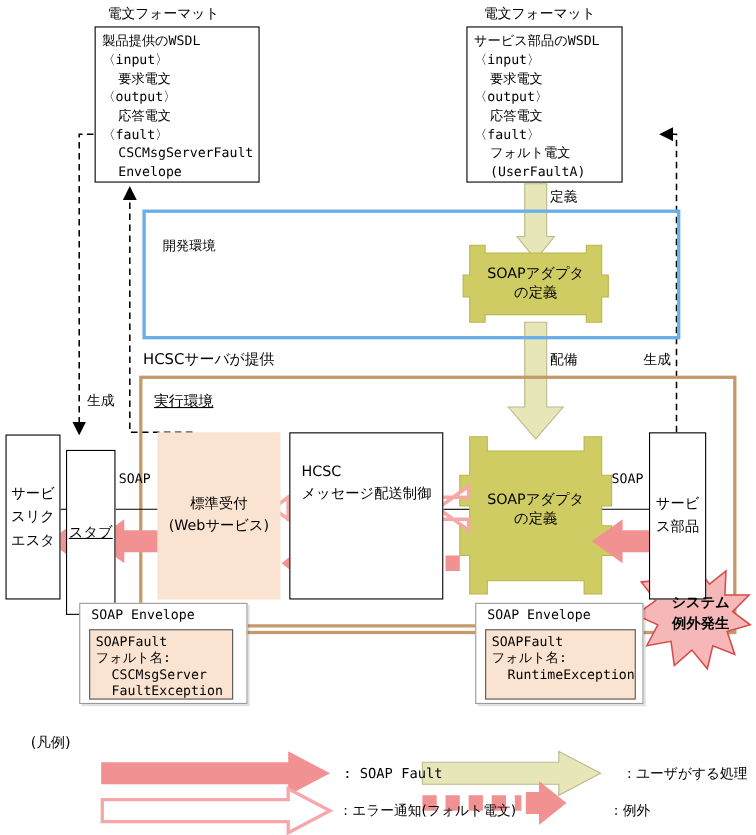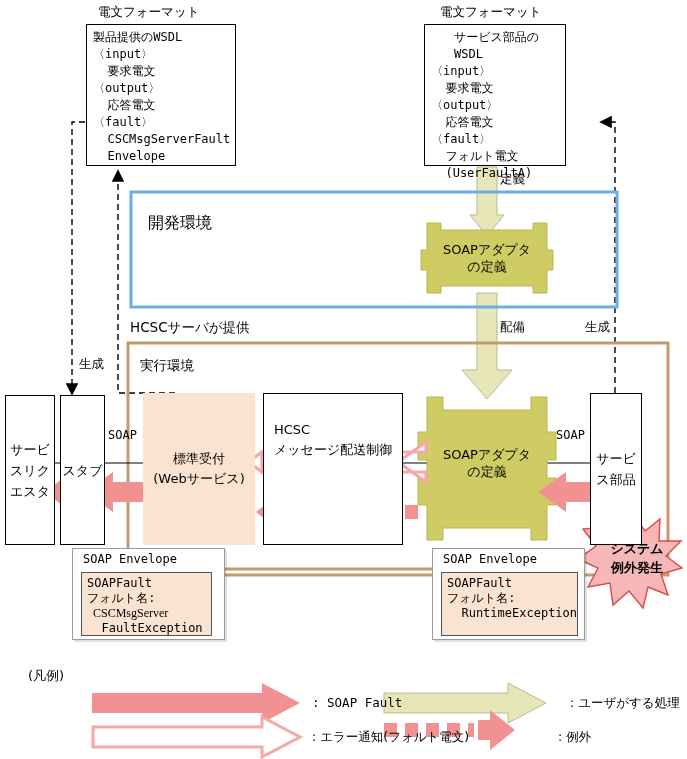--- a/index.html
+++ b/index.html
@@ -127,72 +127,72 @@
     <div class="mono" style="line-height:17px;">〈input〉</div>
     <div class="mono" style="line-height:17px;white-space:pre;">  要求電文</div>
     <div class="mono" style="line-height:17px;">〈output〉</div>
     <div class="mono" style="line-height:17px;white-space:pre;">  応答電文</div>
     <div class="mono" style="line-height:17px;">〈fault〉</div>
     <div class="mono" style="line-height:17px;white-space:pre;">  CSCMsgServerFault</div>
     <div class="mono" style="line-height:17px;white-space:pre;">  Envelope</div>
   </div>
 
   <div class="abs wbox" style="left:424px;top:24px;width:142px;height:142px;padding:4px 6px;">
-    <div class="mono" style="line-height:17px;margin-left:23px;">サービス部品のWSDL</div>
+    <div class="mono" style="line-height:17px;">サービス部品のWSDL</div>
     <div class="mono" style="line-height:17px;">〈input〉</div>
     <div class="mono" style="line-height:17px;white-space:pre;">  要求電文</div>
     <div class="mono" style="line-height:17px;">〈output〉</div>
     <div class="mono" style="line-height:17px;white-space:pre;">  応答電文</div>
     <div class="mono" style="line-height:17px;">〈fault〉</div>
     <div class="mono" style="line-height:17px;white-space:pre;">  フォルト電文</div>
     <div class="mono" style="line-height:17px;white-space:pre;">  (UserFaultA)</div>
   </div>
 
   <div class="abs lbl" style="left:500px;top:171px;">定義</div>
   <div class="abs lbl" style="left:500px;top:319px;">配備</div>
   <div class="abs lbl" style="left:585px;top:319px;">生成</div>
   <div class="abs lbl" style="left:79px;top:356px;">生成</div>
   <div class="abs mono" style="left:108px;top:428px;">SOAP</div>
   <div class="abs mono" style="left:556px;top:428px;">SOAP</div>
 
-  <div class="abs lbl" style="left:148px;top:215px;font-size:16px;">開発環境</div>
+  <div class="abs lbl" style="left:148px;top:215px;font-size:12px;">開発環境</div>
   <div class="abs lbl" style="left:130px;top:319px;font-size:13.5px;">HCSCサーバが提供</div>
-  <div class="abs lbl" style="left:140px;top:357px;font-size:13.5px;">実行環境</div>
+  <div class="abs lbl" style="left:140px;top:357px;font-size:13.5px;text-decoration:underline;">実行環境</div>
 
   <div class="abs ctr vtext" style="left:427px;top:230px;width:120px;height:56px;white-space:pre-line;">SOAPアダプタ
 の定義</div>
   <div class="abs ctr vtext" style="left:427px;top:435px;width:120px;height:56px;white-space:pre-line;">SOAPアダプタ
 の定義</div>
 
   <div class="abs wbox ctr vtext" style="left:5px;top:395px;width:50px;height:150px;white-space:pre-line;line-height:21px;">サービ
 スリク
 エスタ</div>
 
-  <div class="abs wbox ctr vtext" style="left:60px;top:395px;width:45px;height:150px;white-space:pre-line;line-height:21px;">スタブ</div>
+  <div class="abs wbox ctr vtext" style="left:60px;top:409px;width:45px;height:150px;white-space:pre-line;line-height:21px;text-decoration:underline;">スタブ</div>
 
   <div class="abs ctr vtext" style="left:143px;top:393px;width:112px;height:152px;background:#fae3d0;white-space:pre-line;line-height:20px;">標準受付
 (Webサービス)</div>
 
   <div class="abs wbox" style="left:263px;top:393px;width:140px;height:152px;">
     <div class="vtext" style="padding:26px 0 0 10px;text-align:left;white-space:pre-line;line-height:20px;">HCSC
 メッセージ配送制御</div>
   </div>
 
   <div class="abs wbox ctr vtext" style="left:590px;top:393px;width:52px;height:152px;white-space:pre-line;line-height:21px;">サービ
 ス部品</div>
 
   <div class="abs ctr" style="left:592px;top:535px;width:90px;height:46px;white-space:pre-line;font-size:13px;line-height:19px;font-weight:bold;">システム
 例外発生</div>
 
   <div class="abs" style="left:72px;top:548px;width:153px;height:92px;background:#fff;border:1px solid #9a9a9a;box-shadow:2px 2px 0 rgba(0,0,0,.12);">
     <div class="mono" style="padding:3px 0 1px 10px;">SOAP Envelope</div>
     <div class="abs" style="left:8px;top:23px;width:131px;height:64px;background:#fae3d0;border:1px solid #555;padding:3px 5px;">
       <div class="mono" style="line-height:15px;">SOAPFault</div>
       <div class="mono" style="line-height:15px;">フォルト名:</div>
-      <div class="mono" style="line-height:15px;white-space:pre;font-family:Liberation Serif, serif;">  CSCMsgServer</div>
+      <div class="mono" style="line-height:15px;white-space:pre;">  CSCMsgServer</div>
       <div class="mono" style="line-height:15px;white-space:pre;">  FaultException</div>
     </div>
   </div>
 
   <div class="abs" style="left:432px;top:548px;width:153px;height:92px;background:#fff;border:1px solid #9a9a9a;box-shadow:2px 2px 0 rgba(0,0,0,.12);">
     <div class="mono" style="padding:3px 0 1px 10px;">SOAP Envelope</div>
     <div class="abs" style="left:8px;top:23px;width:137px;height:64px;background:#fae3d0;border:1px solid #555;padding:3px 5px;">
       <div class="mono" style="line-height:15px;">SOAPFault</div>
       <div class="mono" style="line-height:15px;">フォルト名:</div>
       <div class="mono" style="line-height:15px;white-space:pre;">  RuntimeException</div>

